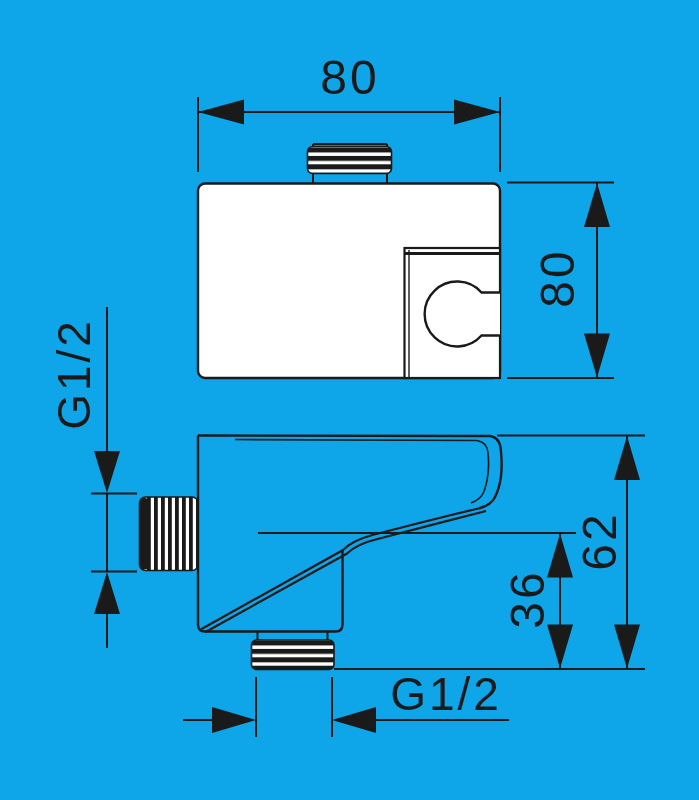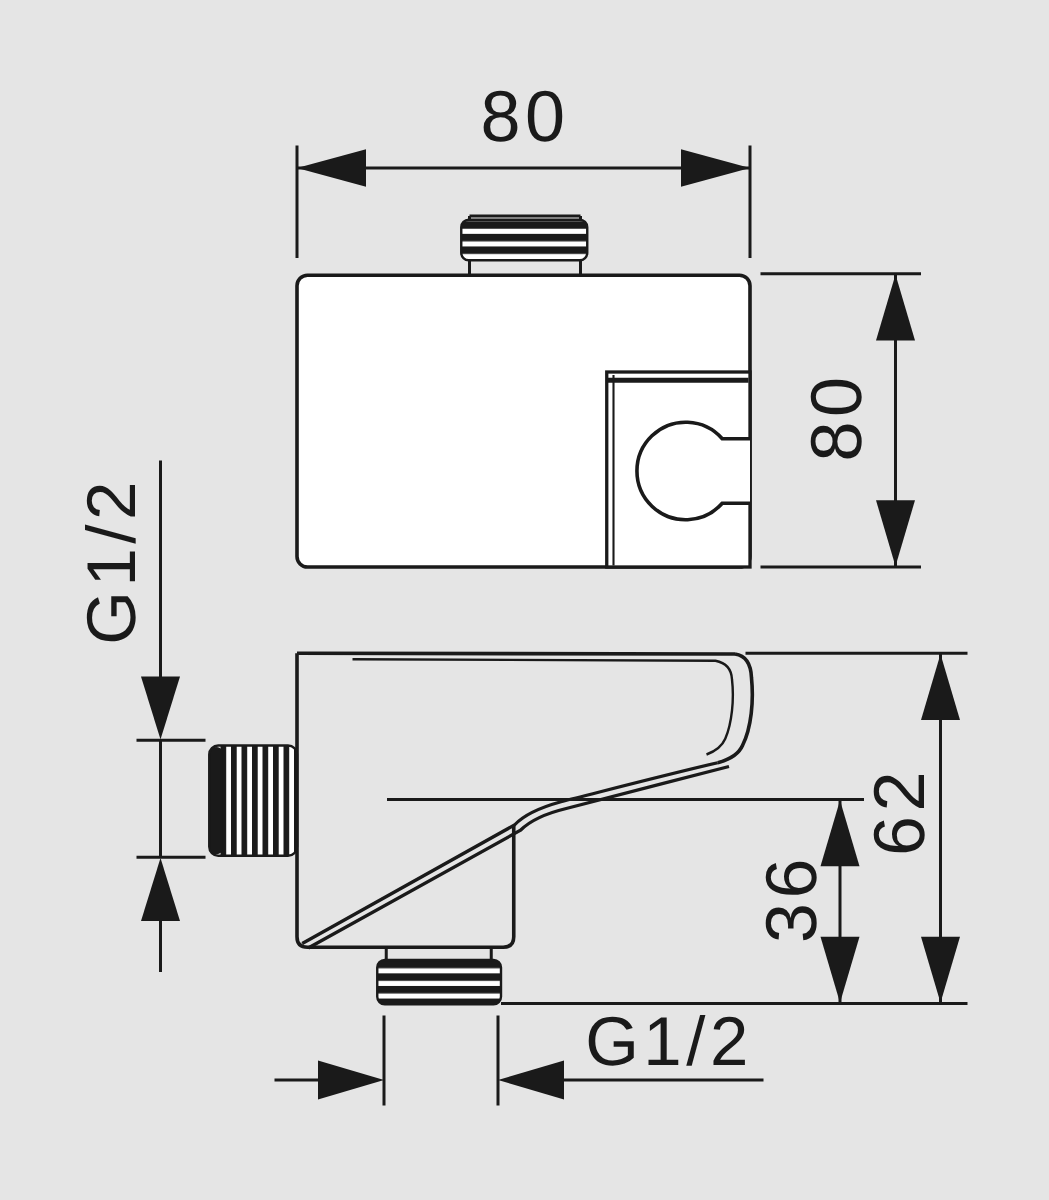--- a/index.html
+++ b/index.html
@@ -1,16 +1,16 @@
 <!DOCTYPE html>
 <html><head>
 <meta charset="utf-8">
 <style>
   html,body{margin:0;padding:0;background:#ffffff;}
-  .canvas{position:relative;width:699px;height:800px;background:#e5e5e5;overflow:hidden;}
+  .canvas{position:relative;width:699px;height:800px;background:#0ea5e9;overflow:hidden;}
   svg{display:block;}
   text{font-family:"Liberation Sans",sans-serif;fill:#1a1a1a;}
   .dim-num{font-size:48px;letter-spacing:3px;}
   .dim-thread{font-size:46px;letter-spacing:3px;}
 </style>
 </head>
 <body>
 
 <div class="canvas">
 <svg width="699" height="800" viewBox="0 0 699 800">

